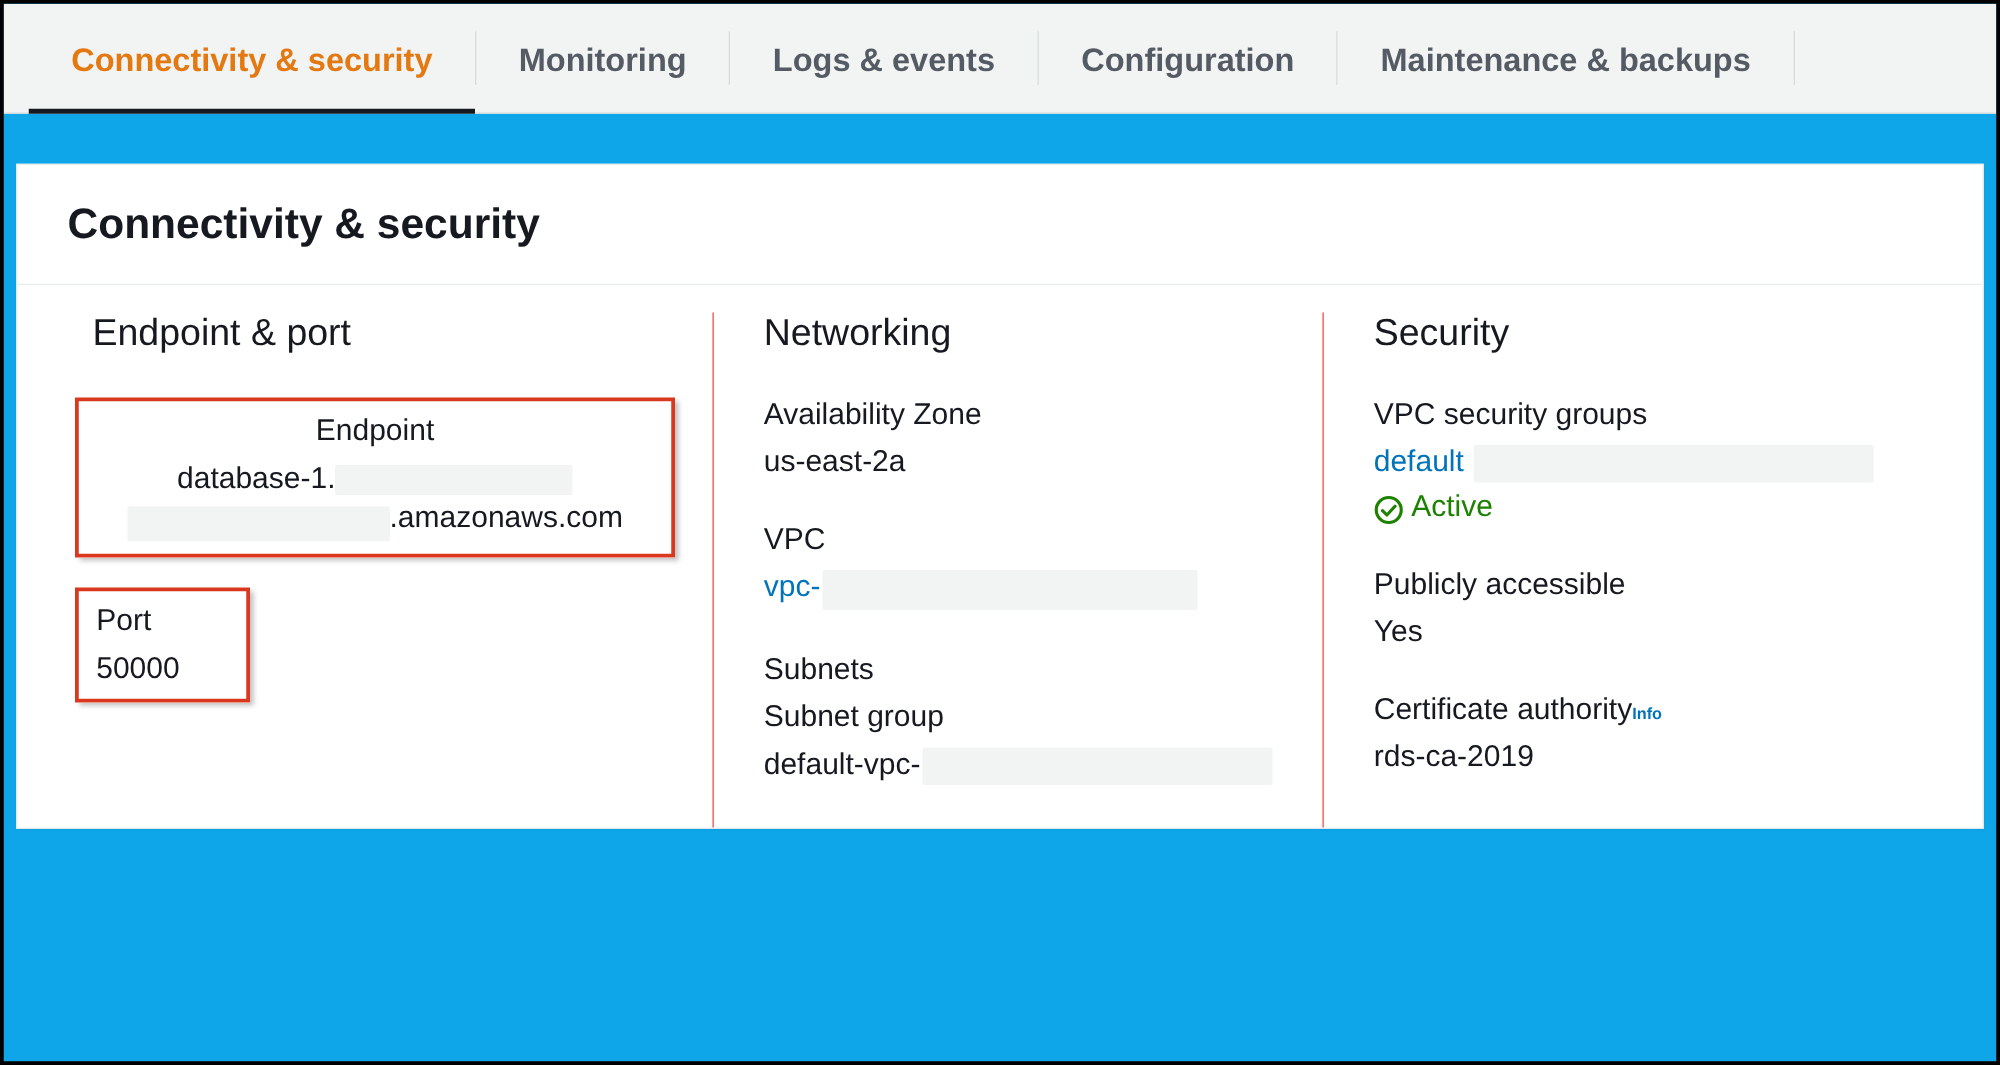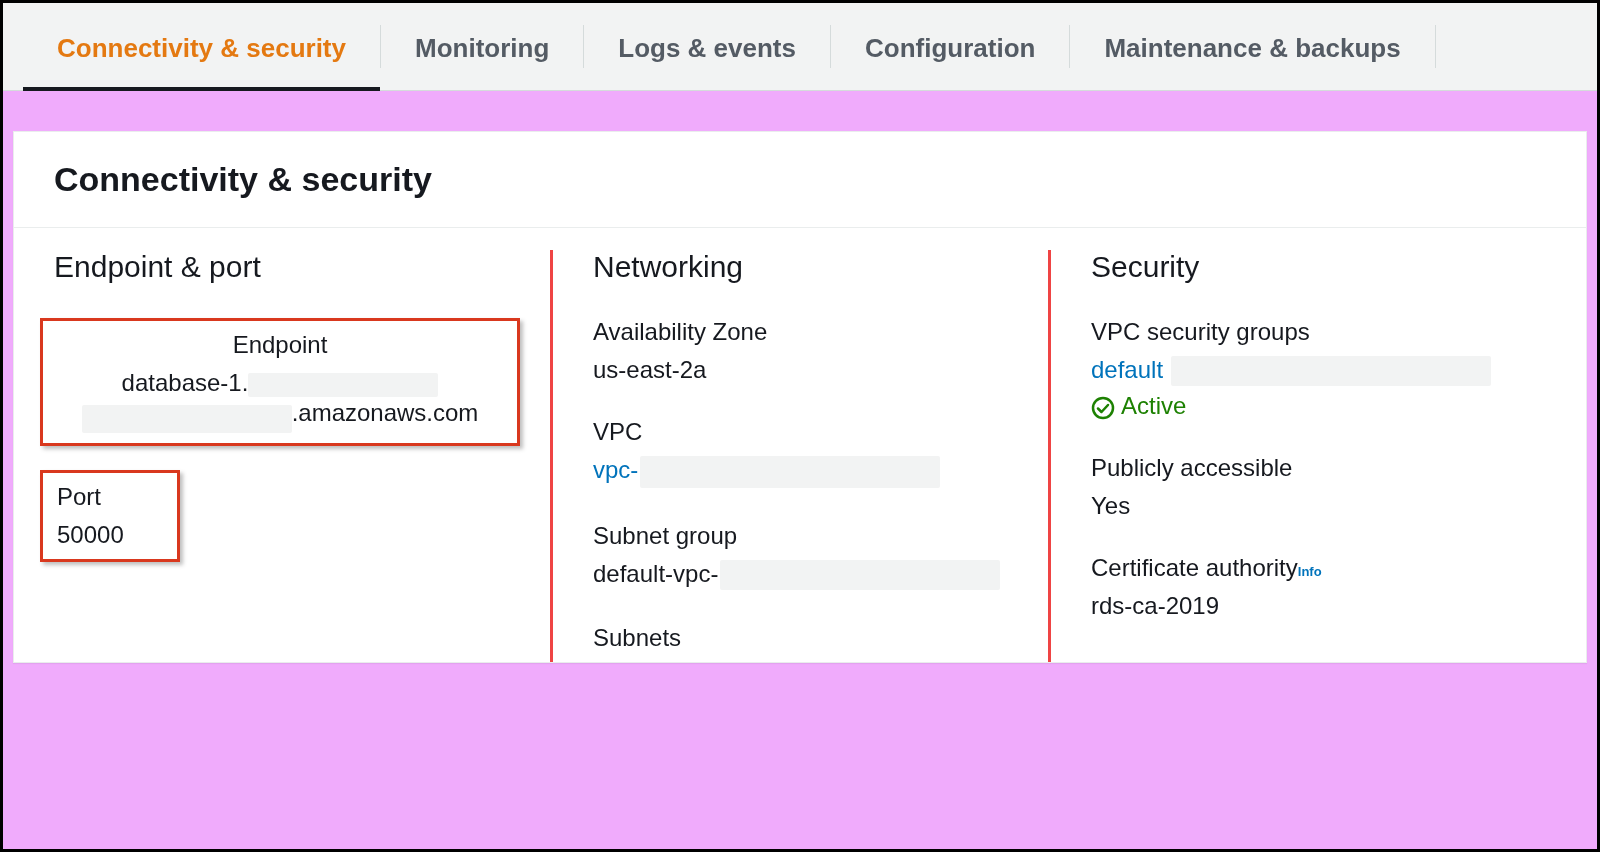--- a/index.html
+++ b/index.html
@@ -7,21 +7,21 @@
   body {
     font-family: "Amazon Ember", "Helvetica Neue", Arial, sans-serif;
     background: #ffffff;
     color: #16191f;
     font-size: 20px;
   }
   .frame {
     width: 1600px;
     height: 852px;
     border: 3px solid #000;
-    background: #f0abfc;
+    background: #0ea5e9;
     overflow: hidden;
   }
   
   .tabbar {
     display: flex;
     align-items: stretch;
     padding: 0 20px;
     border-bottom: 1px solid #d5dbdb;
     background: #f2f3f3;
   }
@@ -59,28 +59,28 @@
     padding: 28px 40px;
     border-bottom: 1px solid #eaeded;
   }
   .panel-title {
     font-size: 34px;
     font-weight: 800;
     color: #16191f;
   }
   .panel-body {
     display: flex;
-    padding: 22px 40px 0 40px;
+    padding: 22px 40px 0 60px;
   }
   .col {
     flex: 1 1 0;
     padding-right: 30px;
   }
   .col + .col {
-    border-left: 3px solid #ef4444;
+    border-left: 1px solid #ef4444;
     padding-left: 40px;
   }
   .col-title {
     font-size: 30px;
     font-weight: 400;
     color: #16191f;
     margin-bottom: 34px;
   }
   .field {
     margin-bottom: 34px;
@@ -185,30 +185,30 @@
         </div>
 
         <div class="field">
           <div class="field-label">VPC</div>
           <div class="field-value row-inline">
             <span class="link">vpc-</span>
             <span class="redact" style="width:300px;height:32px;margin-left:2px;"></span>
           </div>
         </div>
 
+        <div class="field" style="margin-bottom:0;">
+          <div class="field-label">Subnets</div>
+        </div>
+
         <div class="field">
           <div class="field-label">Subnet group</div>
           <div class="field-value row-inline">
             <span>default-vpc-</span>
             <span class="redact" style="width:280px;height:30px;margin-left:2px;"></span>
           </div>
-        </div>
-
-        <div class="field" style="margin-bottom:0;">
-          <div class="field-label">Subnets</div>
         </div>
       </div>
 
       <div class="col">
         <h2 class="col-title">Security</h2>
 
         <div class="field">
           <div class="field-label">VPC security groups</div>
           <div class="field-value row-inline">
             <span class="link">default</span>

